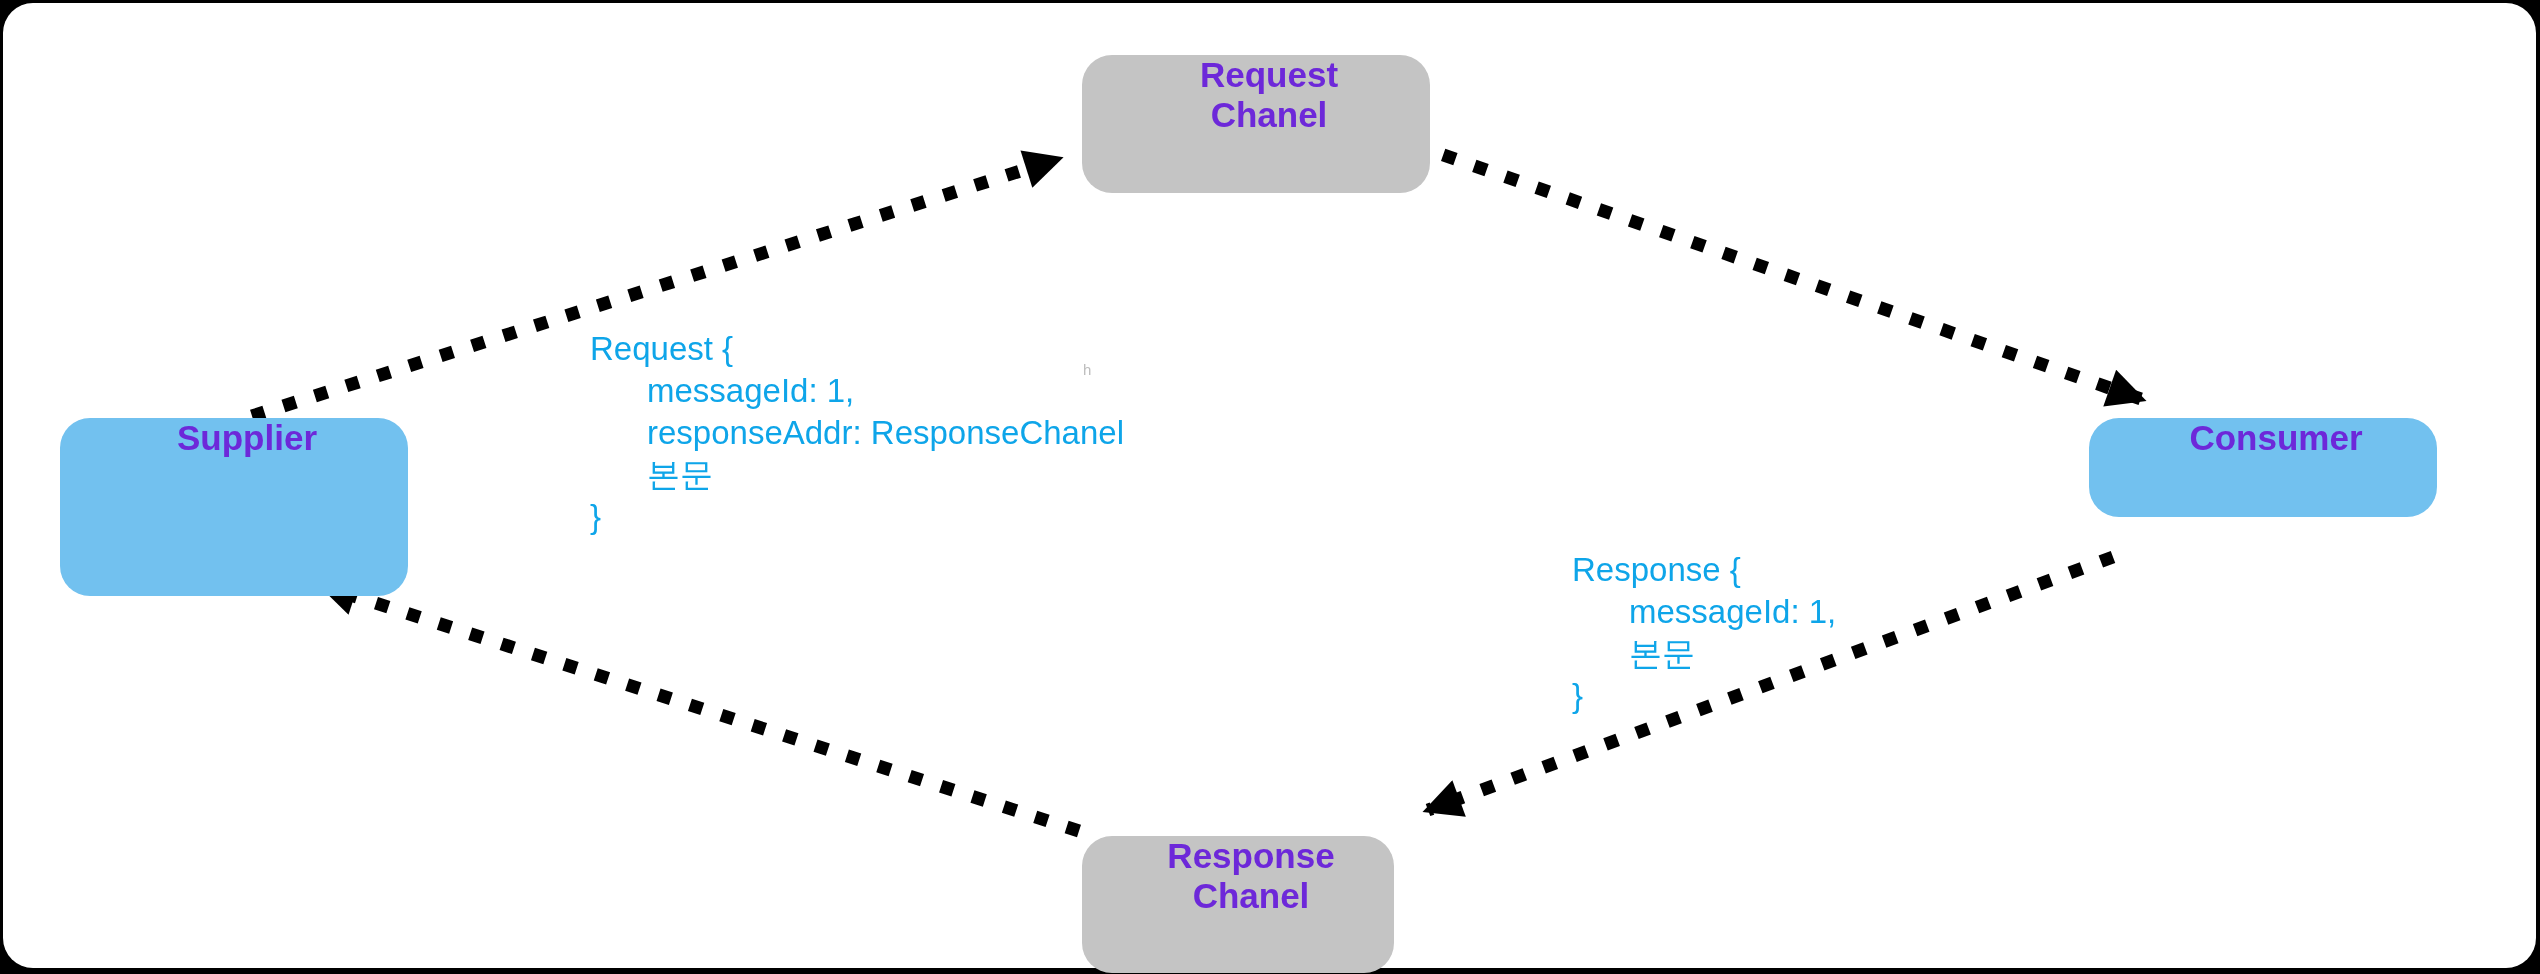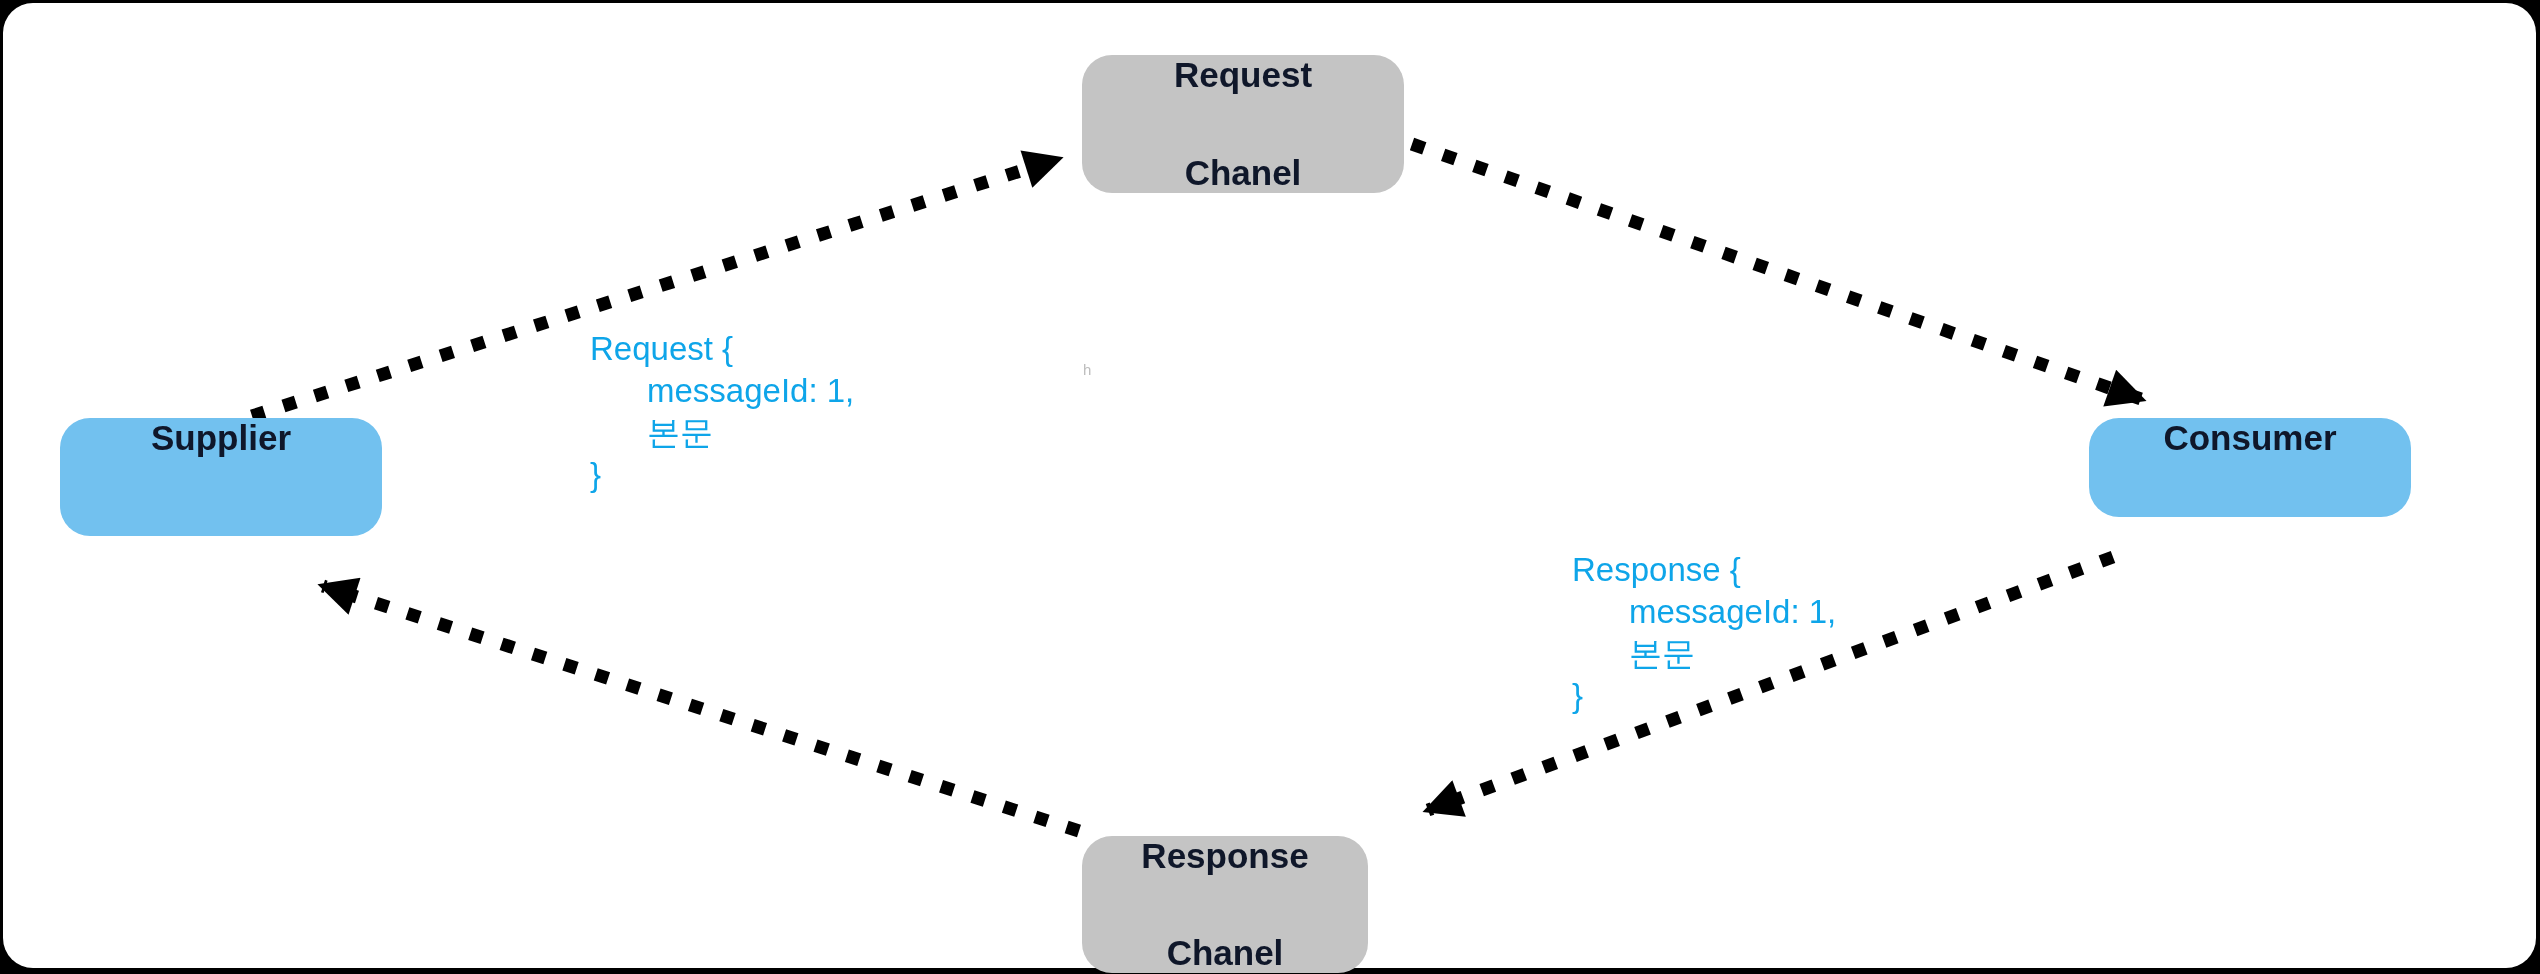--- a/index.html
+++ b/index.html
@@ -11,28 +11,29 @@
     font-family:"Liberation Sans", sans-serif;
   }
   .panel{
     position:absolute;left:3px;top:3px;width:2533px;height:965px;
     background:#ffffff;border-radius:30px;
   }
   svg.connectors{position:absolute;left:0;top:0;}
   .node{
     position:absolute;
     border-radius:30px;
-    display:flex;flex-direction:column;align-items:center;justify-content:space-between;
-    font-weight:bold;font-size:35px;line-height:40px;color:#0f172a;
+    display:flex;flex-direction:column;align-items:center;justify-content:flex-start;
+    font-weight:bold;font-size:35px;line-height:40px;color:#6d28d9;
     text-align:center;
+    padding-left:26px;
   }
   .node-gray{background:#c4c4c4;}
   .node-blue{background:#72c1ef;}
   .node-request{left:1082px;top:55px;width:322px;height:138px;}
-  .node-supplier{left:60px;top:418px;width:322px;height:118px;}
+  .node-supplier{left:60px;top:418px;width:322px;height:178px;}
   .node-consumer{left:2089px;top:418px;width:322px;height:99px;}
   .node-response{left:1082px;top:836px;width:286px;height:137px;}
   .anno{
     position:absolute;
     font-size:33px;line-height:42px;color:#0ea5e9;
     white-space:nowrap;
   }
   .anno-request{left:590px;top:328px;}
   .anno-response{left:1572px;top:549px;}
   .anno .indent{padding-left:57px;}
@@ -72,20 +73,21 @@
 </div>
 
 <div class="node node-gray node-response">
   <span>Response</span>
   <span>Chanel</span>
 </div>
 
 <div class="anno anno-request">
   <div>Request {</div>
   <div class="indent">messageId: 1,</div>
+  <div class="indent">responseAddr: ResponseChanel</div>
   <div class="indent">본문</div>
   <div>}</div>
 </div>
 
 <div class="anno anno-response">
   <div>Response {</div>
   <div class="indent">messageId: 1,</div>
   <div class="indent">본문</div>
   <div>}</div>
 </div>

